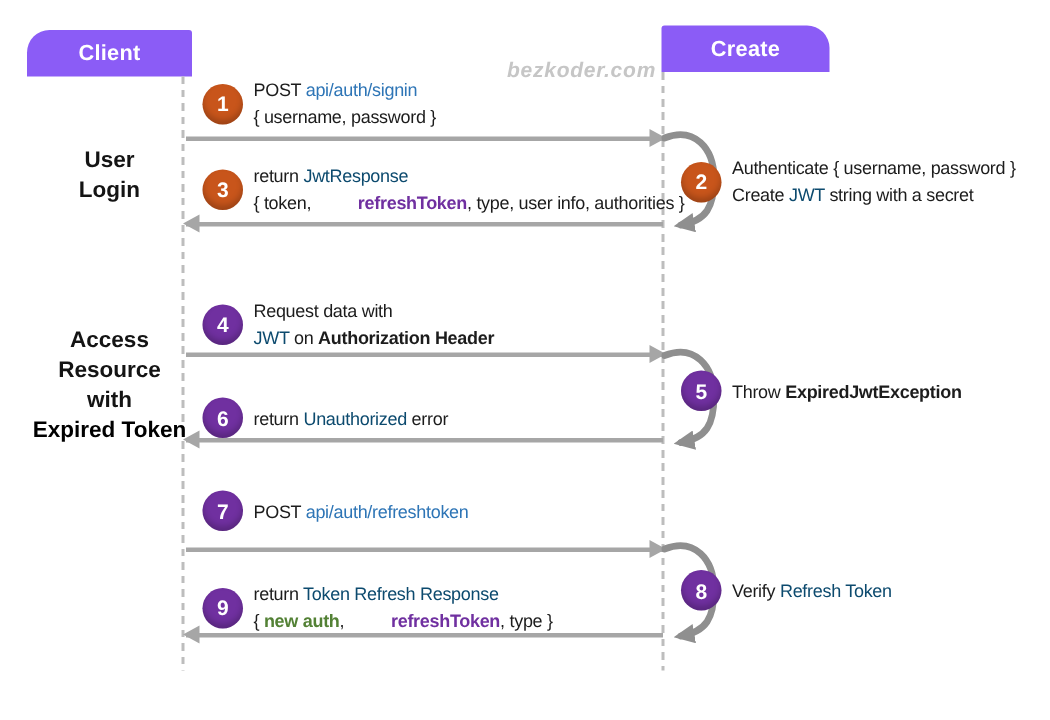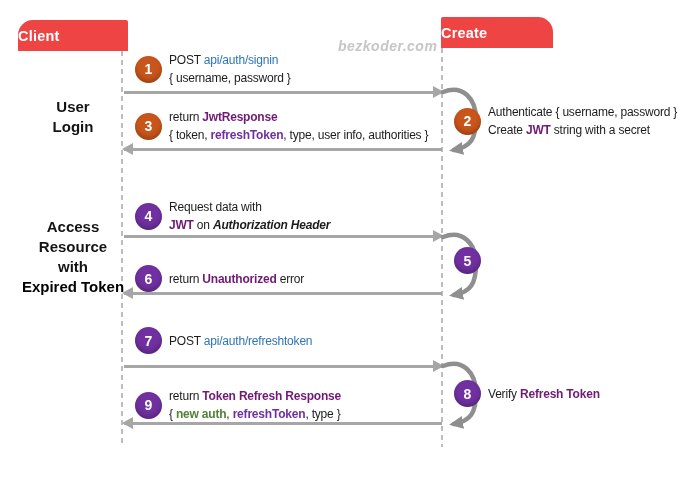--- a/index.html
+++ b/index.html
@@ -7,22 +7,22 @@
     position:relative;width:700px;height:480px;background:#ffffff;overflow:hidden;
     font-family:"Liberation Sans",sans-serif;color:#1c1c1c;
   }
   
   .watermark{
     position:absolute;left:338px;top:12px;font-size:14px;font-weight:bold;font-style:italic;
     color:#c6c6c6;letter-spacing:.5px;margin-top:26px;
   }
   
   .actor{
-    position:absolute;height:31px;background:#ef4444;color:#fff;
-    display:flex;align-items:center;justify-content:flex-start;
+    position:absolute;height:31px;background:#8b5cf6;color:#fff;
+    display:flex;align-items:center;justify-content:center;
     font-size:14.5px;font-weight:600;letter-spacing:.2px;
   }
   .actor.client{left:18px;top:20px;width:110px;border-radius:15px 2px 0 0;}
   .actor.server{left:441px;top:17px;width:112px;border-radius:2px 15px 0 0;}
   
   .lifeline{
     position:absolute;width:2px;
     background:repeating-linear-gradient(180deg,#bdbdbd 0 5px,transparent 5px 9px);
   }
   .lifeline.client-line{left:121px;top:51px;height:396px;}
@@ -44,24 +44,24 @@
   .step{position:absolute;display:flex;align-items:center;gap:7px;z-index:3;}
   .badge{
     width:27px;height:27px;border-radius:50%;flex:0 0 27px;
     display:flex;align-items:center;justify-content:center;
     color:#fff;font-size:14px;font-weight:bold;
     box-shadow:inset 0 -3px 4px rgba(0,0,0,.22);
   }
   .badge.orange{background:#C8551B;}
   .badge.purple{background:#7030A0;}
   .lines{font-size:12px;line-height:18px;letter-spacing:-0.2px;white-space:nowrap;}
-  .b{font-weight:bold;font-style:italic;}
-  .g{color:#701a75;font-weight:bold;text-align:right;}
+  .b{font-weight:bold;}
+  .g{color:#0c4a6e;font-weight:normal;text-align:right;}
   .dg{color:#538135;font-weight:bold;}
-  .pu{color:#7030A0;font-weight:bold;}
+  .pu{color:#7030A0;font-weight:bold;margin-left:28px;}
   .lk{color:#2E75B6;text-align:center;}
 </style>
 </head>
 <body>
 
 <div class="stage">
 
   <div class="watermark">bezkoder.com</div>
 
   <div class="actor client">
@@ -159,20 +159,21 @@
       <div><span>Request data with</span></div>
       <div><span class="g">JWT</span><span> on </span><span class="b">Authorization Header</span></div>
     </div>
   </div>
 
   <div class="step" style="left:454px;top:247px">
     <div class="badge purple">
         <span>5</span>
       </div>
     <div class="lines">
+      <div><span>Throw </span><span class="b">ExpiredJwtException</span></div>
     </div>
   </div>
 
   <div class="step" style="left:135px;top:265px">
     <div class="badge purple">
         <span>6</span>
       </div>
     <div class="lines">
       <div><span>return </span><span class="g">Unauthorized</span><span> error</span></div>
     </div>

